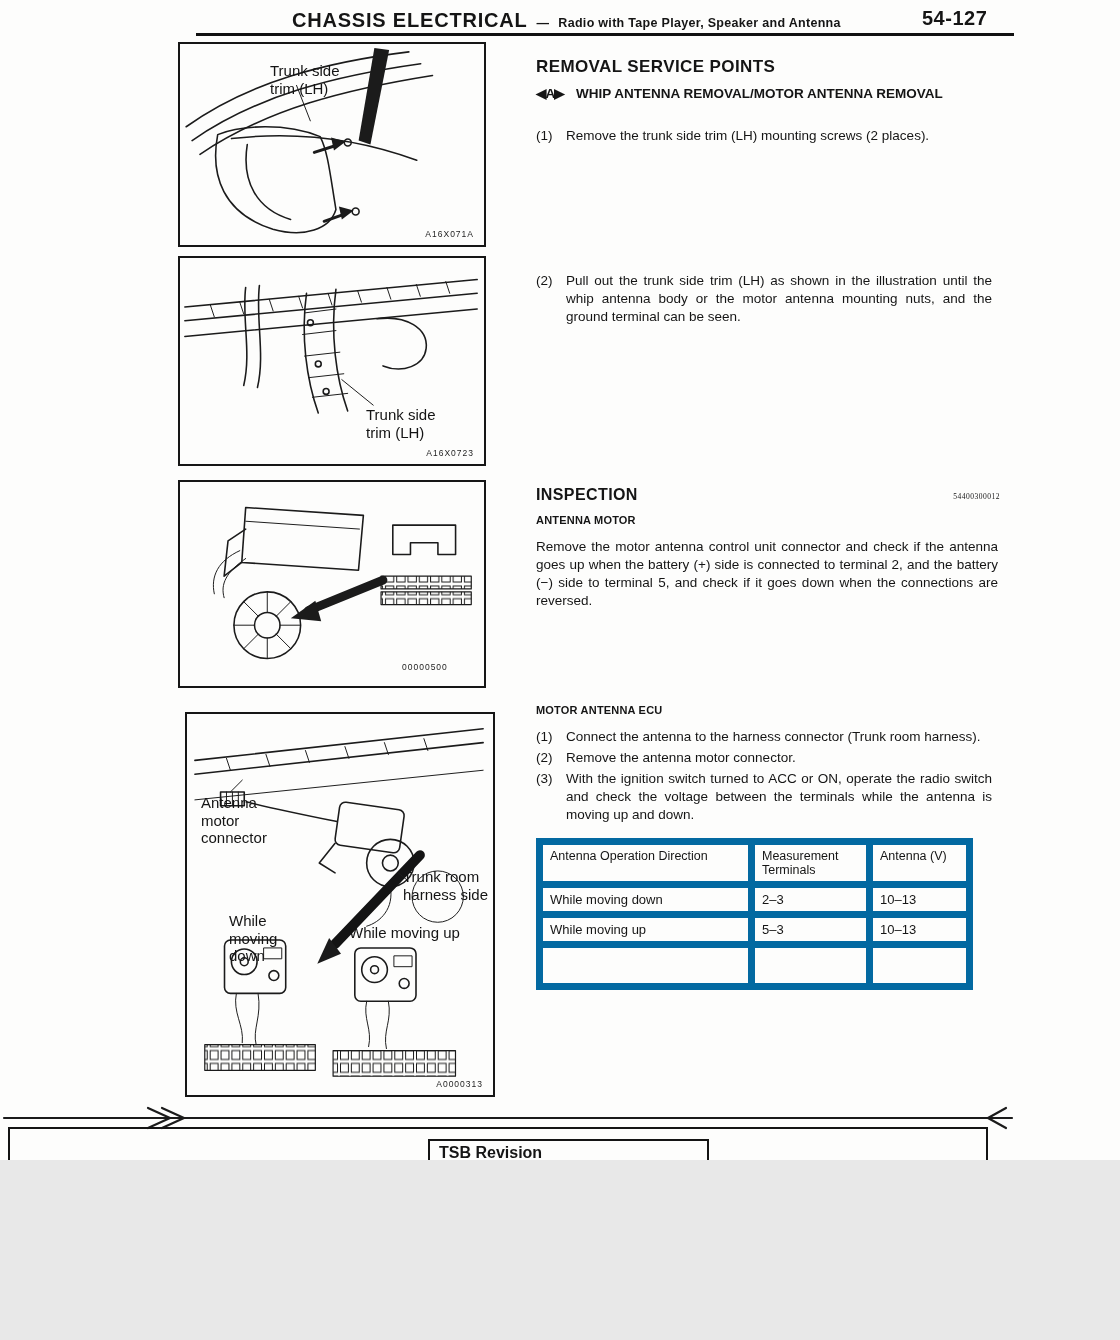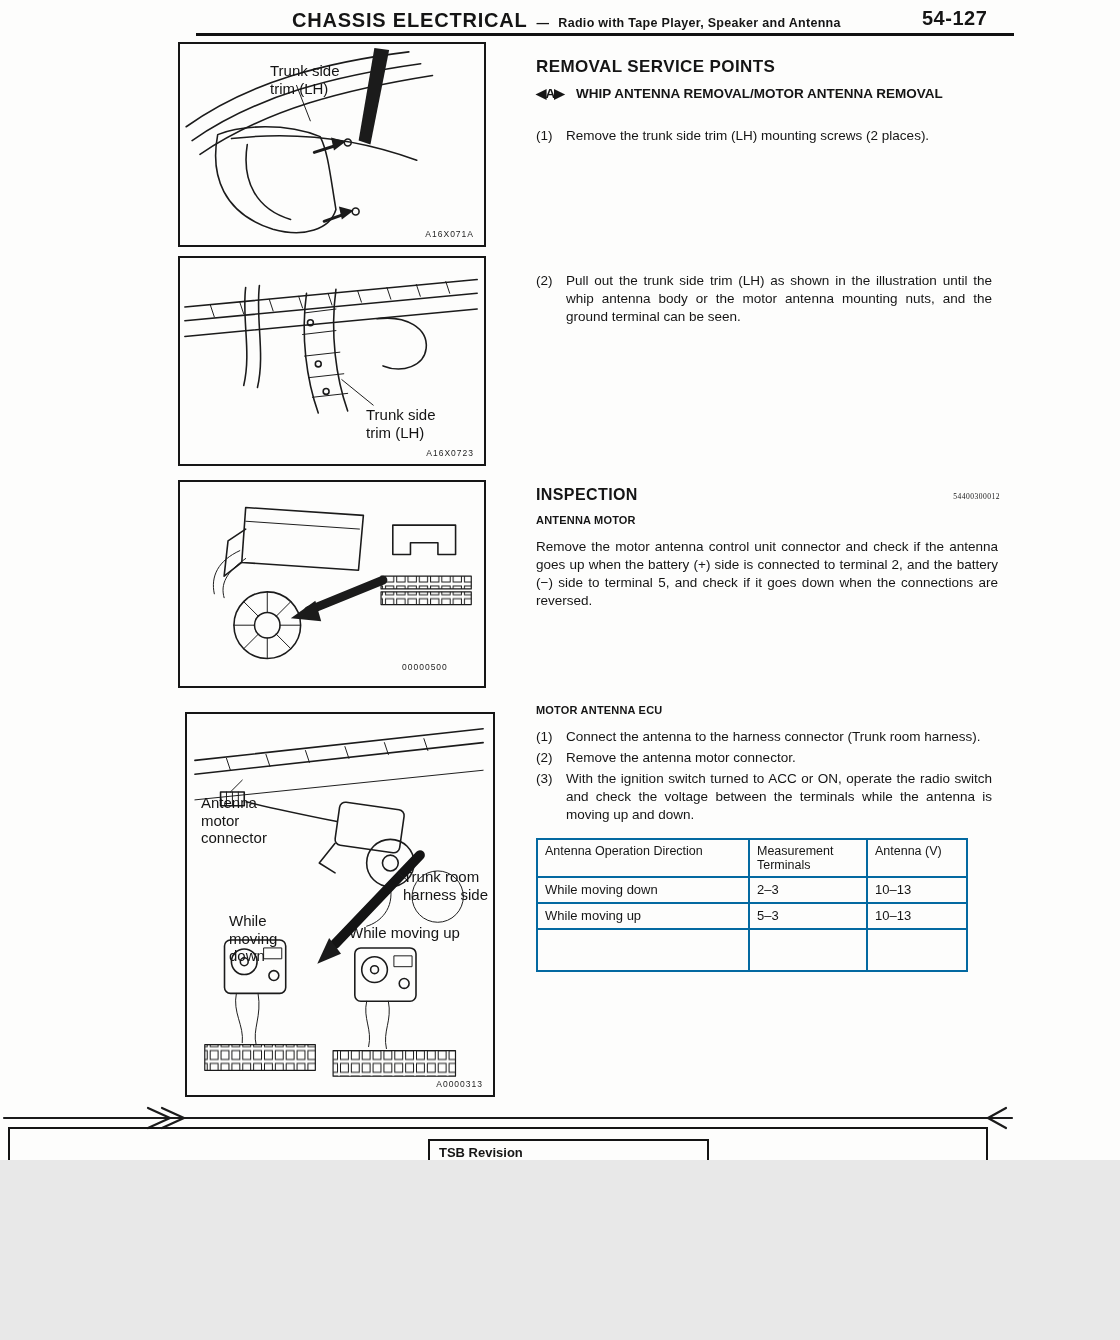--- a/index.html
+++ b/index.html
@@ -37,33 +37,33 @@
   .marker-sym { position: absolute; left: 0; top: 0; letter-spacing: -1px; }
   .step { display: flex; margin-bottom: 3px; }
   .step .num { flex: none; width: 30px; font-size: 13.5px; }
   .step .txt { flex: 1; }
 
   .ref-code { width: 464px; text-align: right; font-size: 7.5px; letter-spacing: 0.5px; }
 
   
   table.spec { position: absolute; left: 536px; top: 838px; width: 430px;
     border-collapse: collapse; table-layout: fixed; }
-  .spec th, .spec td { border: 2px solid #0369a1; padding: 4px 7px;
+  .spec th, .spec td { border: 7px solid #0369a1; padding: 4px 7px;
     font-size: 12.5px; font-weight: normal; text-align: left; vertical-align: top; }
   .spec td { font-size: 13px; }
   .spec tr.hdr-row th { height: 38px; }
   .spec tr.data-row td { height: 26px; }
   .spec tr.fill-row td { height: 42px; border-top-width: 0; }
   .spec tr.fill-row { visibility: visible; }
 
   
   .ins-line-svg { left: 0; top: 1103px; width: 1020px; height: 30px; }
   .tsb-outer { left: 8px; top: 1127px; width: 980px; height: 61px; border: 2px solid #141414; }
   .tsb-box { left: 428px; top: 1139px; width: 281px; height: 27px; border: 2px solid #141414;
-    font-size: 13px; font-weight: bold; line-height: 24px; padding-left: 9px; background: #fdfdfc; }
+    font-size: 16px; font-weight: bold; line-height: 24px; padding-left: 9px; background: #fdfdfc; }
   .annot-box { left: 6px; top: 1189px; width: 1106px; height: 143px; border: 3px solid #1d1d1d;
     display: flex; align-items: center; justify-content: center; }
   .annot-text { font-size: 47px; color: #1a1a1a; letter-spacing: 0.5px; white-space: nowrap; }
 
   .ink { stroke: #1b1b1b; fill: none; stroke-width: 1.6; stroke-linecap: round; stroke-linejoin: round; }
   .ink-thin { stroke: #1b1b1b; fill: none; stroke-width: 1; }
   .ink-fill { fill: #1b1b1b; stroke: none; }
 </style>
 </head>
 <body>

